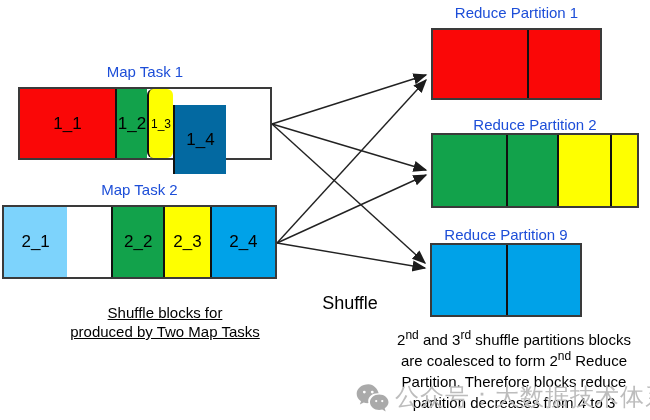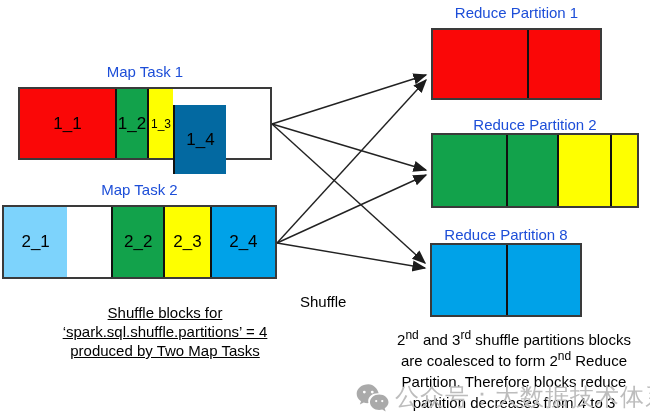--- a/index.html
+++ b/index.html
@@ -12,21 +12,21 @@
   }
   .bar{
     position:absolute;display:flex;flex-direction:row;align-items:stretch;
     border:2px solid #3a3a3a;box-sizing:border-box;background:#fff;
   }
   .block{
     display:flex;align-items:center;justify-content:center;box-sizing:border-box;height:100%;
   }
   .block-label{font-size:17px;color:#000;}
   .block-label.small{font-size:12px;}
-  .mid-label{position:absolute;font-size:15px;}
+  .mid-label{position:absolute;text-align:center;font-size:18px;}
   .note{position:absolute;text-align:center;font-size:15px;color:#000;}
   .note-left{line-height:19px;}
   .note-right{line-height:21px;}
   .note-right sup{font-size:12px;line-height:0;}
   #arrow-layer{position:absolute;left:0;top:0;width:650px;height:420px;z-index:2;pointer-events:none;}
   .watermark{
     position:absolute;display:flex;align-items:center;gap:5px;z-index:1;
     color:#bdbdbd;font-size:24px;letter-spacing:1px;white-space:nowrap;
   }
   .wm-icon{width:34px;height:29px;flex:0 0 auto;}
@@ -67,21 +67,21 @@
     </svg>
 
   <div class="box-title" style="left:18px;top:64px;width:254px;">Map Task 1</div>
   <div class="bar" style="left:18px;top:87px;width:254px;height:73px;">
       <div class="block" style="width: 95px; background: rgb(250, 7, 7);">
         <span class="block-label">1_1</span>
       </div>
       <div class="block" style="width: 32px; background: rgb(18, 162, 75); border-left: 2px solid rgb(17, 17, 17);">
         <span class="block-label">1_2</span>
       </div>
-      <div class="block" style="width: 26px; background: rgb(254, 255, 0); border-left: 2px solid rgb(17, 17, 17);">
+      <div class="block" style="width: 26px; background: rgb(254, 255, 0); border-left: 2px solid rgb(17, 17, 17); border-radius: 6px;">
         <span class="block-label small">1_3</span>
       </div>
       <div class="block" style="width: 53px; background: #0369a1; border-left: 2px solid rgb(17, 17, 17); margin-top: 16px;">
         <span class="block-label">1_4</span>
       </div>
     </div>
 
   <div class="box-title" style="left:2px;top:182px;width:275px;">Map Task 2</div>
   <div class="bar" style="left:2px;top:205px;width:275px;height:74px;">
       <div class="block" style="width: 71px; background: #7dd3fc;">
@@ -105,31 +105,30 @@
     </div>
 
   <div class="box-title" style="left:431px;top:117px;width:208px;">Reduce Partition 2</div>
   <div class="bar" style="left:431px;top:133px;width:208px;height:75px;">
       <div class="block" style="width: 73px; background: rgb(18, 162, 75);"></div>
       <div class="block" style="width: 51px; background: rgb(18, 162, 75); border-left: 2px solid rgb(17, 17, 17);"></div>
       <div class="block" style="width: 53px; background: rgb(254, 255, 0); border-left: 2px solid rgb(17, 17, 17);"></div>
       <div class="block" style="width: 27px; background: rgb(254, 255, 0); border-left: 2px solid rgb(17, 17, 17);"></div>
     </div>
 
-  <div class="box-title" style="left:430px;top:227px;width:152px;">Reduce Partition 8</div>
+  <div class="box-title" style="left:430px;top:227px;width:152px;">Reduce Partition 9</div>
   <div class="bar" style="left:430px;top:243px;width:152px;height:74px;">
       <div class="block" style="width: 74px; background: rgb(0, 162, 232);"></div>
       <div class="block" style="width: 74px; background: rgb(0, 162, 232); border-left: 2px solid rgb(17, 17, 17);"></div>
     </div>
 
   <div class="mid-label" style="left:300px;top:293px;width:100px;">Shuffle</div>
 
   <div class="note note-left" style="left:25px;top:303px;width:280px;text-decoration:underline;">
     <div>Shuffle blocks for</div>
-    <div>‘spark.sql.shuffle.partitions’ = 4</div>
     <div>produced by Two Map Tasks</div>
   </div>
 
   <div class="note note-right" style="left:390px;top:329px;width:248px;">
     <div>2<sup>nd</sup> and 3<sup>rd</sup> shuffle partitions blocks</div>
     <div>are coalesced to form 2<sup>nd</sup> Reduce</div>
     <div>Partition. Therefore blocks reduce</div>
     <div>partition decreases from 4 to 3</div>
   </div>
 

